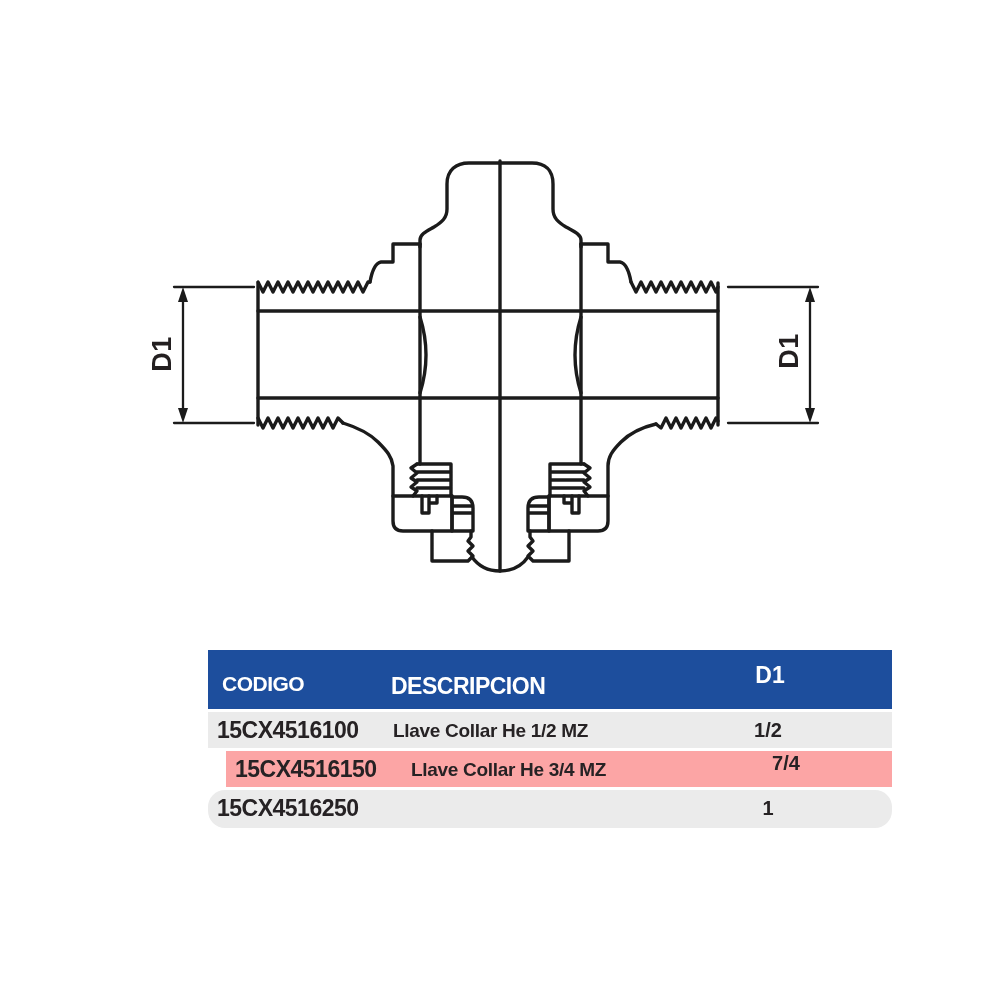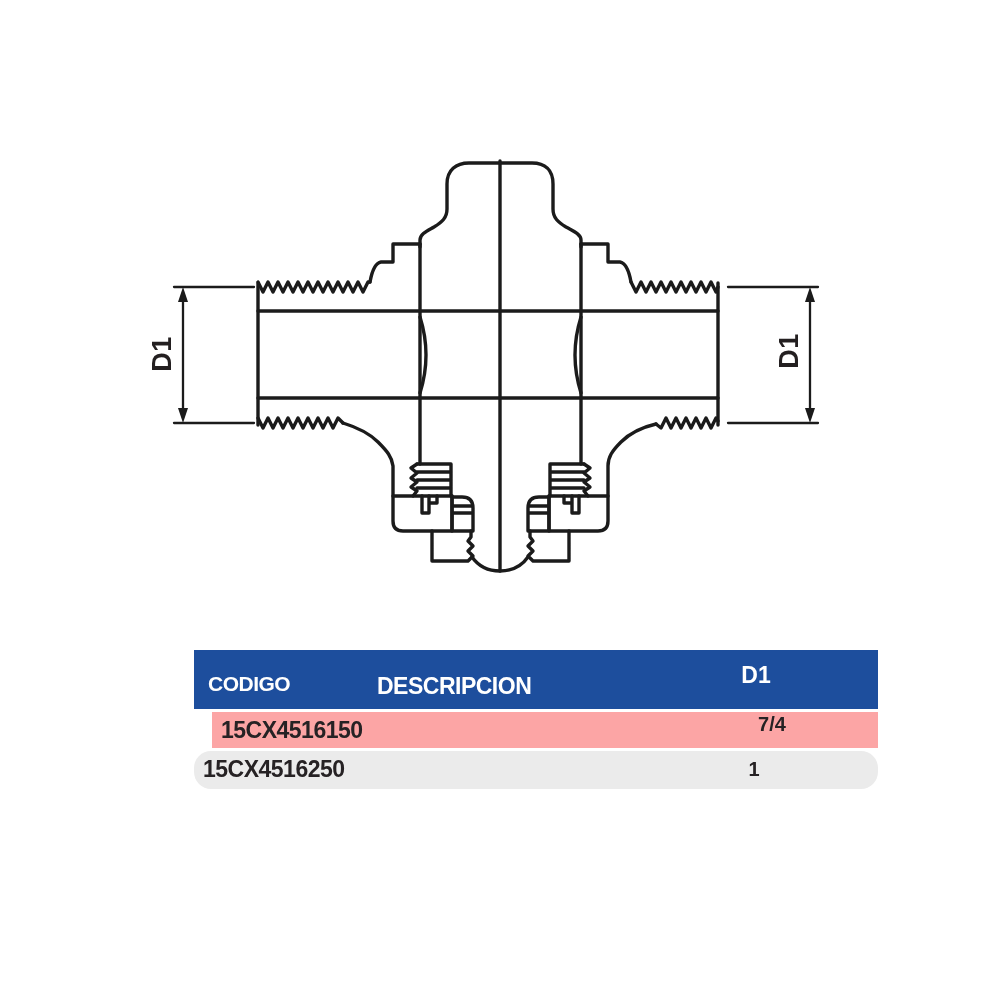--- a/index.html
+++ b/index.html
@@ -8,21 +8,21 @@
 
   
   #drawing{position:absolute;left:0;top:0;width:1000px;height:640px;}
   #drawing svg{display:block;}
   .dim-label{position:absolute;width:84px;height:30px;display:flex;align-items:center;justify-content:center;
              font-weight:bold;font-size:27px;color:#231f20;transform:rotate(-90deg);letter-spacing:0.5px;}
   #dim-left{left:120px;top:339px;}
   #dim-right{left:747px;top:336px;}
 
   
-  #spec-table{position:absolute;left:174px;top:650px;width:684px;padding-left:20px;}
+  #spec-table{position:absolute;left:188px;top:650px;width:684px;padding-left:20px;}
   #spec-header{position:relative;height:59px;background:#1d4e9d;}
   .th{position:absolute;color:#ffffff;font-weight:bold;letter-spacing:-0.5px;}
   .th-codigo{left:14px;top:22px;font-size:21px;}
   .th-desc{left:183px;top:23px;font-size:23px;}
   .th-d1{left:522px;top:12px;width:80px;text-align:center;font-size:23px;letter-spacing:0;}
   .trow{position:relative;height:36px;margin-top:3px;}
   .row-light{background:#ebebeb;}
   .row-mid{background:#fca5a5;margin-left:18px;}
   .trow:last-child{height:38px;border-radius:17px;}
   .cell{position:absolute;font-weight:bold;color:#262224;white-space:nowrap;}
@@ -112,23 +112,29 @@
     <div class="dim-label" id="dim-right">D1</div>
   </div>
 
   <div id="spec-table">
     <div id="spec-header">
       <span class="th th-codigo">CODIGO</span>
       <span class="th th-desc">DESCRIPCION</span>
       <span class="th th-d1">D1</span>
     </div>
 
+    <div class="trow row-light">
+      <span class="cell c-codigo">15CX4516100</span>
+      <span class="cell c-desc">Llave Collar He 1/2 MZ</span>
+      <span class="cell c-d1">1/2</span>
+    </div>
 
     <div class="trow row-mid">
       <span class="cell c-codigo">15CX4516150</span>
+      <span class="cell c-desc">Llave Collar He 3/4 MZ</span>
       <span class="cell c-d1 d1-up">7/4</span>
     </div>
 
     <div class="trow row-light">
       <span class="cell c-codigo">15CX4516250</span>
       <span class="cell c-d1">1</span>
     </div>
   </div>
 
 </div>

